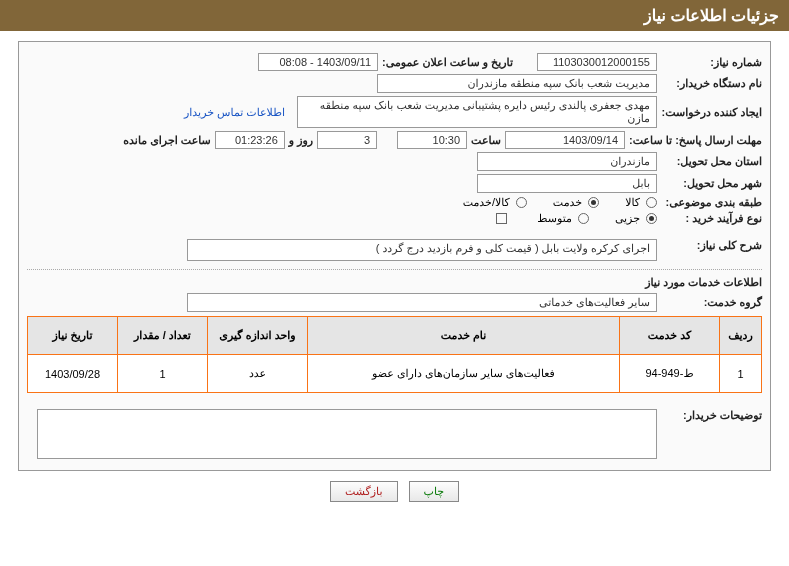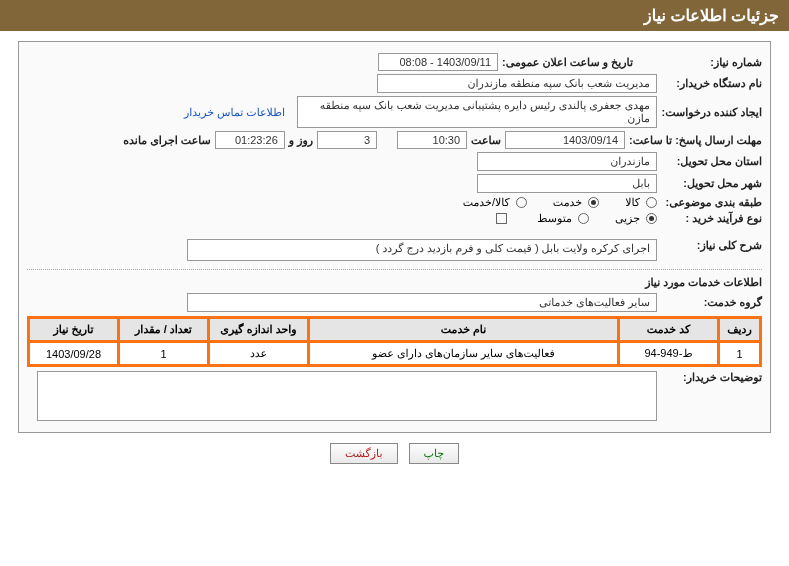--- a/index.html
+++ b/index.html
@@ -17,21 +17,21 @@
 .field-250 { width: 280px; }
 .field-70 { width: 70px; }
 .field-60 { width: 60px; }
 .link { color: #1a55c4; cursor: pointer; }
 .radio-group { display: flex; align-items: center; gap: 4px; }
 .radio { width: 11px; height: 11px; border: 1px solid #666; border-radius: 50%; display: inline-block; position: relative; margin-left: 2px; }
 .radio.checked::after { content: ''; width: 5px; height: 5px; background: #333; border-radius: 50%; position: absolute; top: 2px; left: 2px; }
 .checkbox { width: 11px; height: 11px; border: 1px solid #666; display: inline-block; margin-left: 2px; }
 .section-head { font-weight: bold; color: #222; margin: 8px 0 4px; border-top: 1px dotted #aaa; padding-top: 6px; }
 table { border-collapse: collapse; width: 100%; font-size: 11px; margin-top: 4px; }
-th, td { border: 3px solid #f97316; padding: 4px 6px; text-align: center; }
+th, td { border: 1px solid #f97316; padding: 12px 6px; text-align: center; }
 th { background: #e5e5e5; font-weight: bold; }
 td { background: #fff; }
 .big-box { border: 1px solid #999; background: #fff; min-height: 50px; width: 620px; padding: 4px; }
 .buttons { text-align: center; margin-top: 10px; }
 .btn { border: 1px solid #888; background: linear-gradient(#fdfdfd,#e8e8e8); padding: 3px 14px; font-family: inherit; font-size: 11px; cursor: pointer; margin: 0 4px; }
 .btn-green { color: #0a7a0a; }
 .btn-red { color: #b02020; }
 .spacer { width: 20px; }
 .watermark { position: absolute; top: 280px; right: 180px; opacity: 0.13; pointer-events: none; z-index: 0; }
 .wm-text { font-size: 40px; font-weight: bold; color: #444; font-style: italic; letter-spacing: -1px; }
@@ -50,20 +50,21 @@
   <div class="content">
     <div class="watermark">
       <span class="wm-shield"></span>
       <span class="wm-text">AriaTender.net</span>
     </div>
 
     <div class="fieldset rel">
 
       <div class="row">
         <span class="label">شماره نیاز:</span>
+        <span class="field field-120">1103030012000155</span>
         <span class="spacer"></span>
         <span class="label-sm">تاریخ و ساعت اعلان عمومی:</span>
         <span class="field field-120">1403/09/11 - 08:08</span>
       </div>
 
       <div class="row">
         <span class="label">نام دستگاه خریدار:</span>
         <span class="field field-250">مدیریت شعب بانک سپه منطقه مازندران</span>
       </div>
 
@@ -150,21 +151,21 @@
             <td>1</td>
             <td>ط-949-94</td>
             <td>فعالیت‌های سایر سازمان‌های دارای عضو</td>
             <td>عدد</td>
             <td>1</td>
             <td>1403/09/28</td>
           </tr>
         </tbody>
       </table>
 
-      <div class="row" style="margin-top:4px; align-items:flex-start;">
+      <div class="row" style="margin-top:16px; align-items:flex-start;">
         <span class="label">توضیحات خریدار:</span>
         <div class="big-box"></div>
       </div>
 
     </div>
 
     <div class="buttons">
       <button class="btn btn-green">چاپ</button>
       <button class="btn btn-red">بازگشت</button>
     </div>

